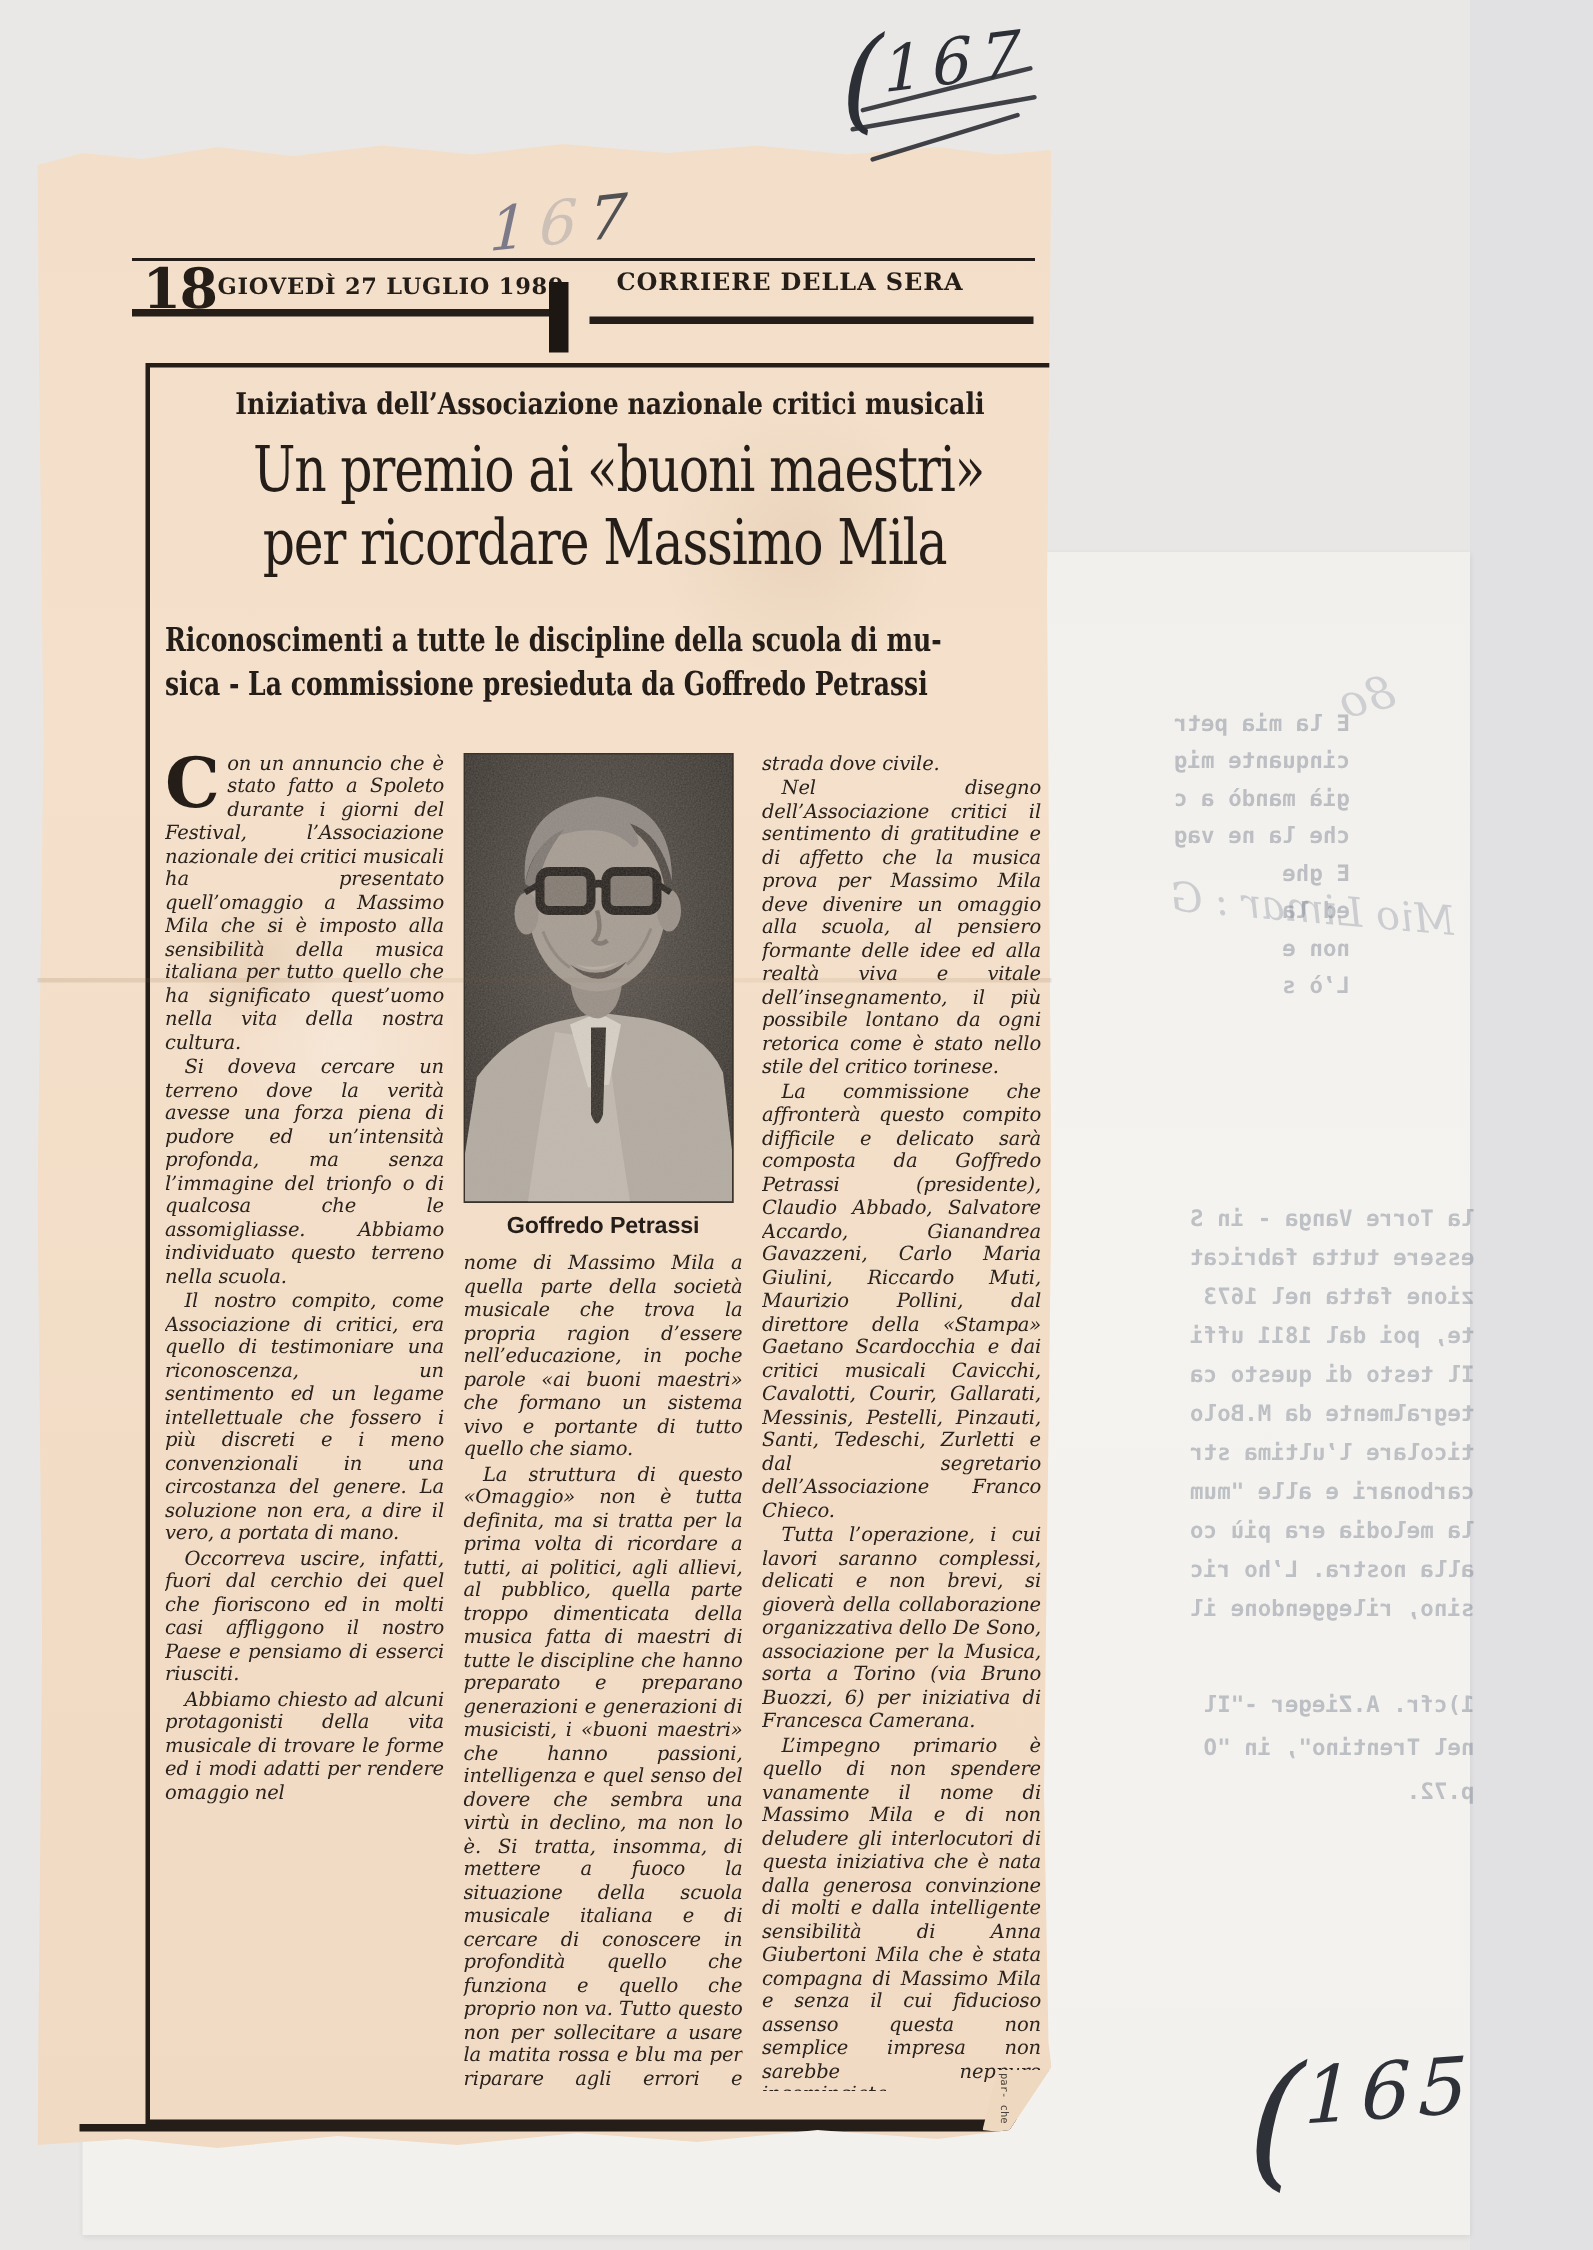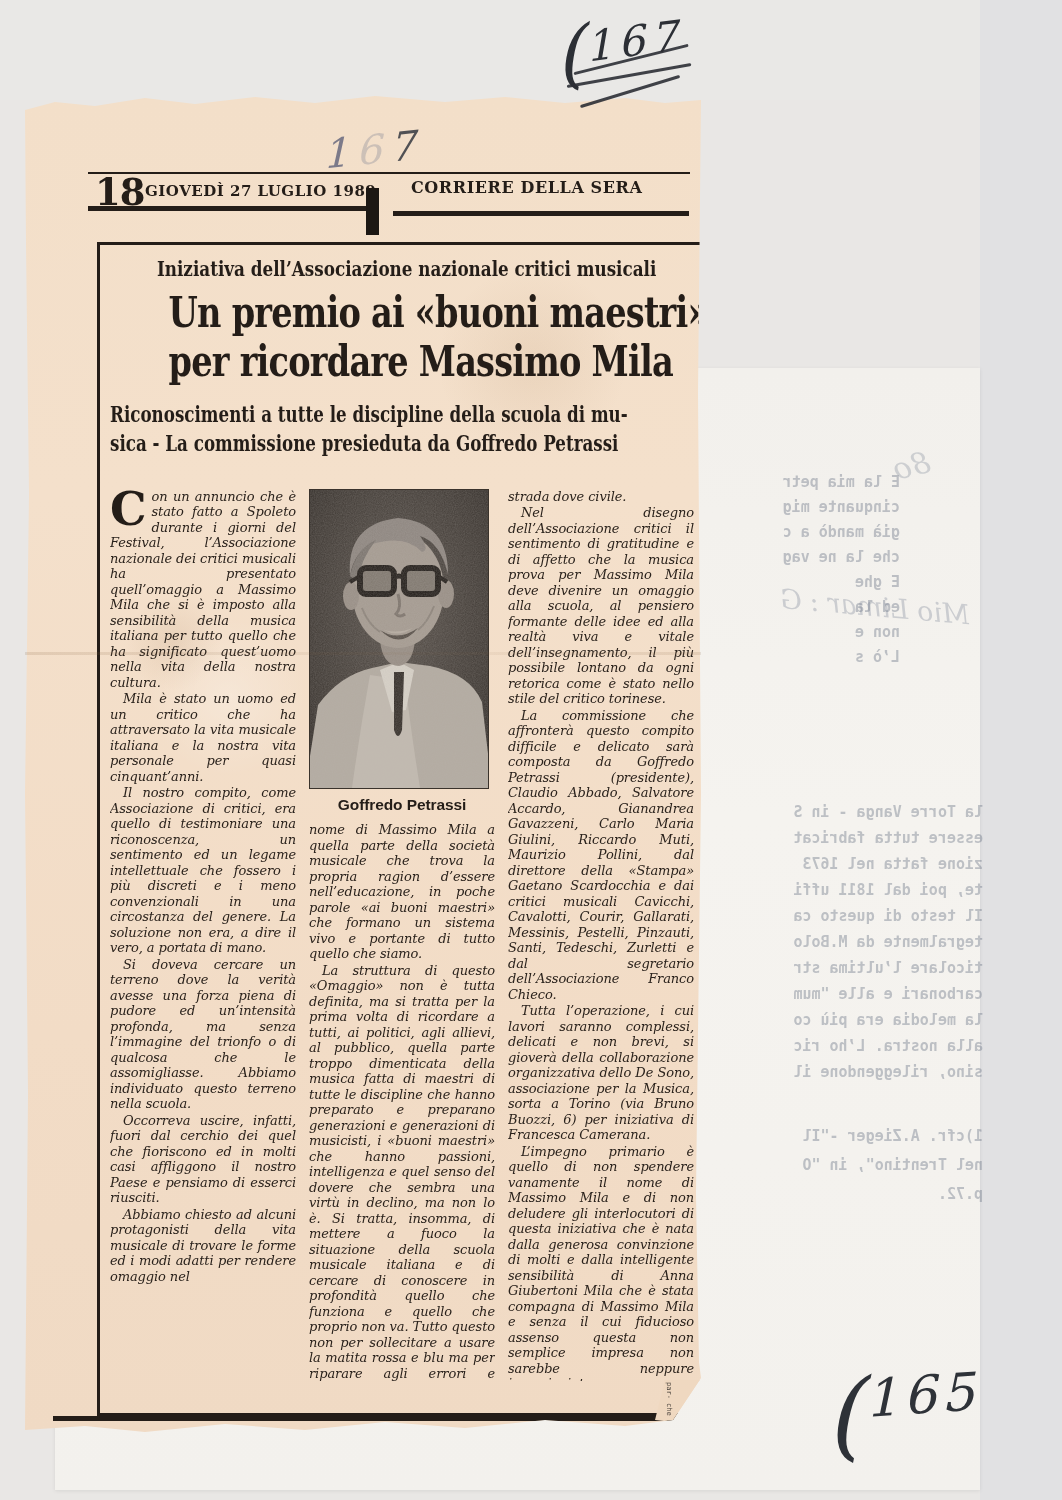--- a/index.html
+++ b/index.html
@@ -70,25 +70,25 @@
   .mastpaper{left:386px;top:84px;font-size:16px;font-weight:bold;letter-spacing:.6px;}
   
   .artbox{
     left:72px;top:148px;width:586px;height:1160px;
     border:3px solid #241d18;padding:8px 10px 0 10px;box-sizing:content-box;
   }
   .kicker{
     text-align:center;font-weight:bold;font-size:20px;margin-top:4px;
     transform:scaleX(.84);transform-origin:center;white-space:nowrap;
   }
-  .headline{margin-top:8px;font-weight:bold;line-height:1.16;letter-spacing:-1px;}
+  .headline{margin-top:8px;text-align:center;font-weight:normal;line-height:1.16;letter-spacing:-1px;}
   .headline .hl{
     font-size:42px;transform:scaleX(.80);transform-origin:center;white-space:nowrap;display:block;
   }
-  .subhead{margin-top:14px;font-weight:bold;line-height:1.32;}
+  .subhead{margin-top:27px;font-weight:bold;line-height:1.32;}
   .subhead .sl{
     font-size:22px;transform:scaleX(.76);transform-origin:left center;white-space:nowrap;display:block;
   }
   
   .cols{display:flex;gap:13px;margin-top:30px;height:892px;overflow:hidden;}
   .col{
     width:186px;overflow:hidden;text-align:justify;
     font-style:italic;font-size:13px;line-height:15.5px;letter-spacing:-.1px;color:#2a221c;
   }
   .para{margin:0 0 1px 0;text-indent:13px;}
@@ -167,23 +167,22 @@
     </div>
     <div class="subhead ink">
       <span class="sl">Riconoscimenti a tutte le discipline della scuola di mu-</span>
       <span class="sl">sica - La commissione presieduta da Goffredo Petrassi</span>
     </div>
 
     <div class="cols">
       <div class="col col-drop">
 
       <p class="para">Con un annuncio che è stato fatto a Spoleto durante i giorni del Festival, l’Associazione nazionale dei critici musicali ha presentato quell’omaggio a Massimo Mila che si è imposto alla sensibilità della musica italiana per tutto quello che ha significato quest’uomo nella vita della nostra cultura.</p>
-          <p class="para">Mila è stato un uomo ed un critico che ha attraversato la vita musicale italiana e la nostra vita personale per quasi cinquant’anni.</p>
+          <p class="para">Si doveva cercare un terreno dove la verità avesse una forza piena di pudore ed un’intensità profonda, ma senza l’immagine del trionfo o di qualcosa che le assomigliasse. Abbiamo individuato questo terreno nella scuola.</p>
           <p class="para">Il nostro compito, come Associazione di critici, era quello di testimoniare una riconoscenza, un sentimento ed un legame intellettuale che fossero i più discreti e i meno convenzionali in una circostanza del genere. La soluzione non era, a dire il vero, a portata di mano.</p>
-          <p class="para">Si doveva cercare un terreno dove la verità avesse una forza piena di pudore ed un’intensità profonda, ma senza l’immagine del trionfo o di qualcosa che le assomigliasse. Abbiamo individuato questo terreno nella scuola.</p>
           <p class="para">Occorreva uscire, infatti, fuori dal cerchio dei quel che fioriscono ed in molti casi affliggono il nostro Paese e pensiamo di esserci riusciti.</p>
           <p class="para">Abbiamo chiesto ad alcuni protagonisti della vita musicale di trovare le forme ed i modi adatti per rendere omaggio nel</p>
         </div>
 
       <div class="col">
         <div class="photo-frame">
           <svg width="178" height="298" viewBox="0 0 178 298">
             <defs>
               <filter id="grain">
                   <feTurbulence type="fractalNoise" baseFrequency="0.9" numOctaves="2" result="n"></feTurbulence>

